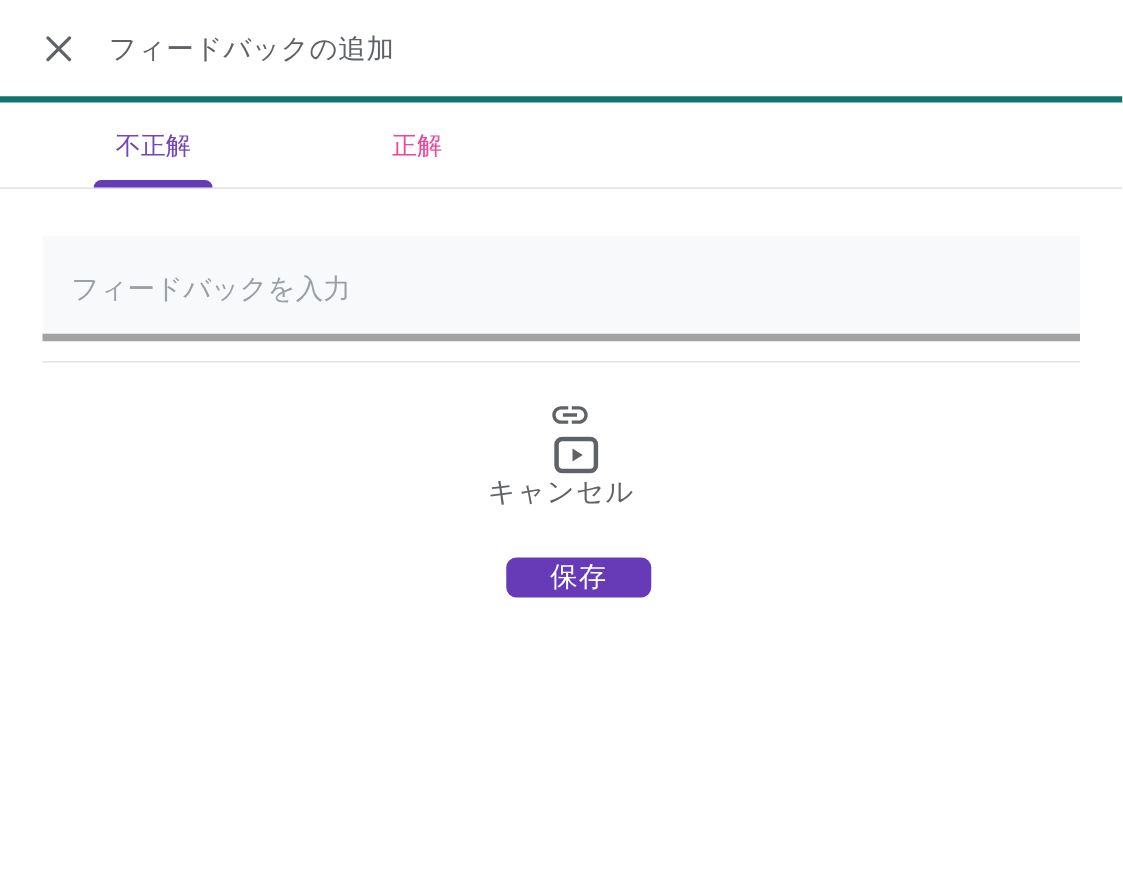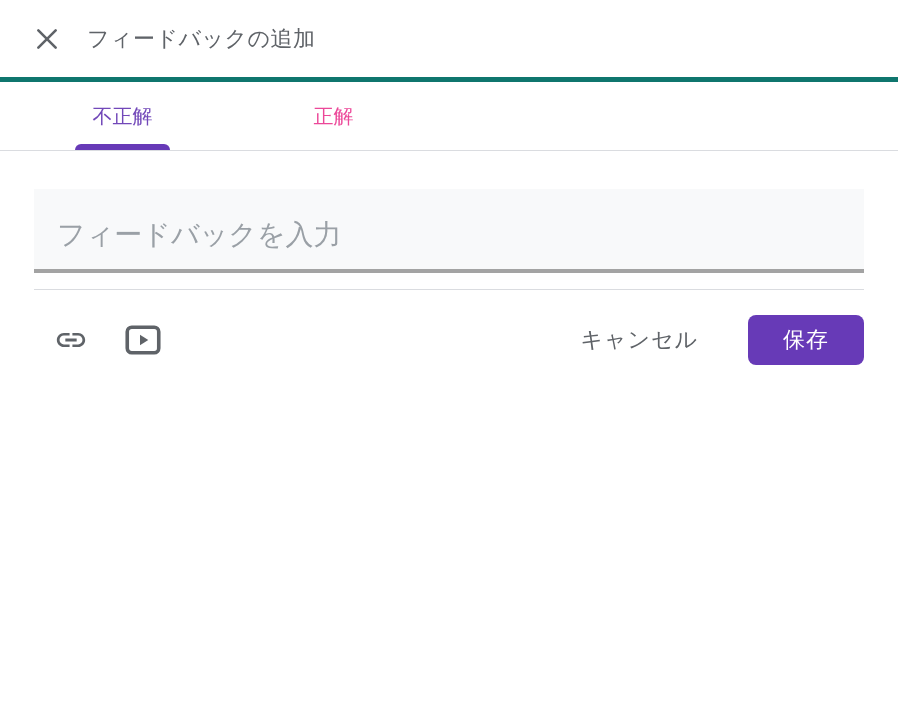--- a/index.html
+++ b/index.html
@@ -66,37 +66,37 @@
   }
   .tab.active .indicator{display:block;}
   
   .content{padding:0 34px;}
   .feedback-textarea{
     display:block;
     width:100%;height:84px;
     margin-top:38px;
     background:var(--input_background);
     border:none;
-    border-bottom:4px solid #a3a3a3;
+    border-bottom:6px solid #a3a3a3;
     outline:none;resize:none;
     font-family:inherit;
-    font-size:28px;
+    font-size:22px;
     color:#3c4043;
     padding:27px 20px 0 23px;
   }
   .feedback-textarea::placeholder{color:var(--placeholder_text);opacity:1;}
   .divider{
     height:1px;background:var(--divider);
     margin-top:16px;
   }
   
   .toolbar{
     margin-top:25px;
     height:50px;
-    display:flex;align-items:center;
+    display:flex;align-items:center;flex-direction:column;
   }
   .icon-btn{
     width:48px;height:48px;
     border:none;background:transparent;
     display:flex;align-items:center;justify-content:center;
     padding:0;cursor:pointer;
   }
   .icon-btn + .icon-btn{margin-left:24px;}
   .icon-btn:first-child{margin-left:13px;}
   .spacer{flex:1;}
@@ -108,21 +108,21 @@
     cursor:pointer;letter-spacing:1px;
   }
   .save-btn{
     width:116px;height:50px;
     margin-left:28px;
     border:none;border-radius:8px;
     background:var(--primary);
     color:#ffffff;
     font-family:inherit;
     font-size:22px;
-    cursor:pointer;letter-spacing:1px;
+    cursor:pointer;letter-spacing:1px;margin-top:37px;
   }
 </style>
 </head>
 <body>
 
 <div class="dialog-header">
   <button class="close-btn">
     <span style="display:flex;">
       <svg width="26" height="26" viewBox="0 0 24 24">
         <path d="M4 4 L20 20 M20 4 L4 20" stroke="#5f6368" stroke-width="2.4" stroke-linecap="round" fill="none"></path>

